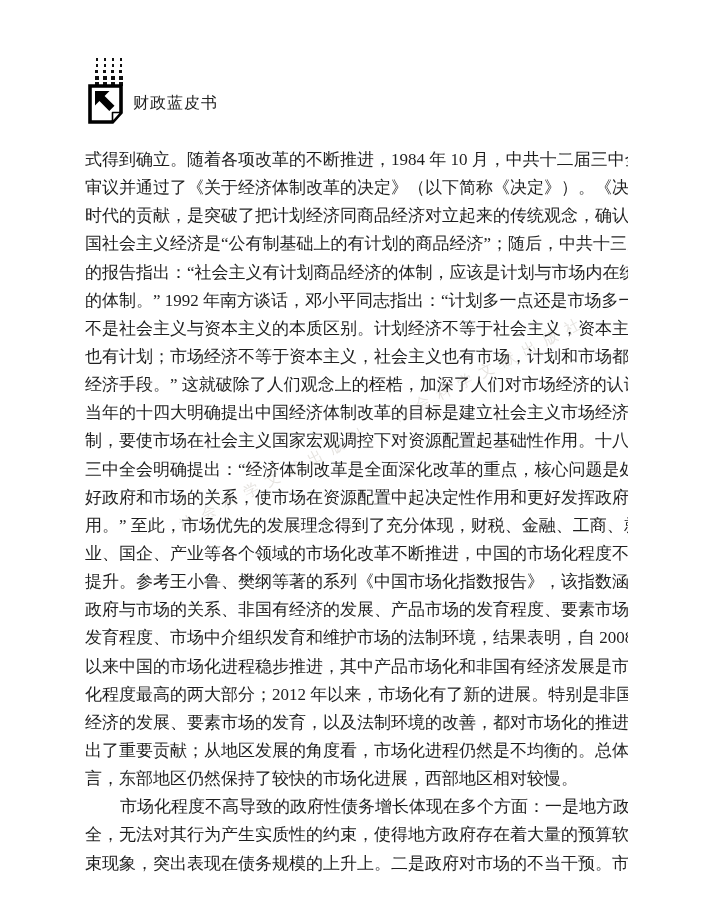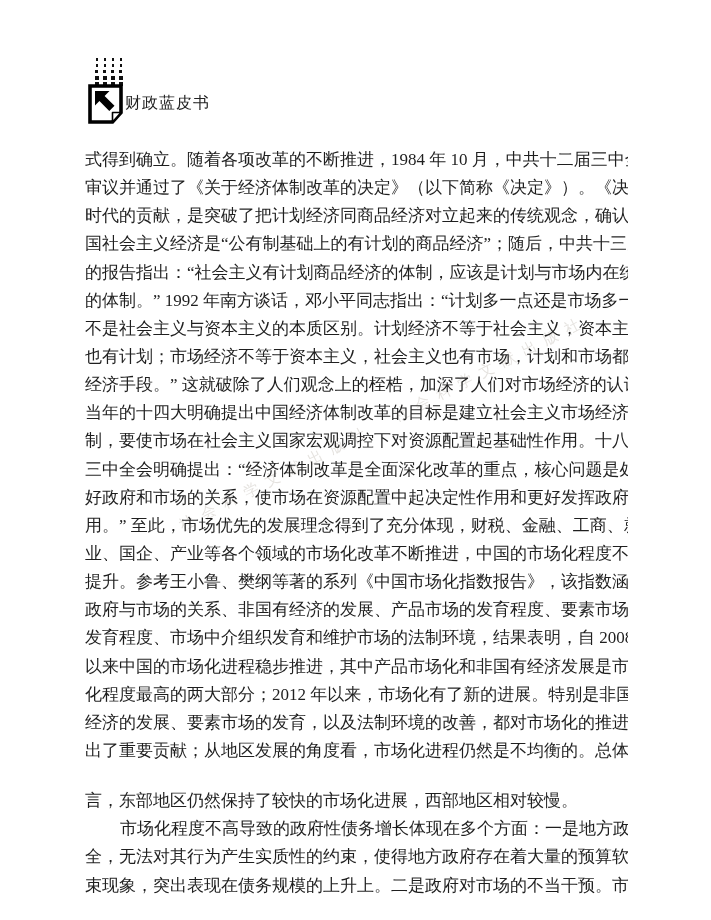--- a/index.html
+++ b/index.html
@@ -16,20 +16,21 @@
     background: #ffffff;
   }
 
   
   .logo-block {
     position: absolute;
     left: 87px;
     top: 57px;
     display: flex;
     align-items: flex-end;
+    gap: 8px;
   }
   .logo-art { position: relative; width: 38px; height: 66px; }
   .logo-dots {
     position: absolute;
     left: 7px;
     top: 0;
     display: grid;
     grid-template-columns: repeat(4, 5px);
     grid-template-rows: repeat(5, 5px);
     column-gap: 3px;
@@ -78,21 +79,21 @@
     font-size: 17px;
   }
   .line {
     height: 28.15px;
     line-height: 28.15px;
     white-space: nowrap;
     text-align: justify;
     text-align-last: justify;
     overflow: hidden;
   }
-  .line.no-fill { text-align-last: left; margin-top: 22px; }
+  .line.no-fill { text-align-last: left; }
   .line.indent { padding-left: 35px; }
 </style>
 </head>
 <body>
 
 <div class="page">
 
   <div class="logo-block">
     <div class="logo-art">
       <div class="logo-dots">

